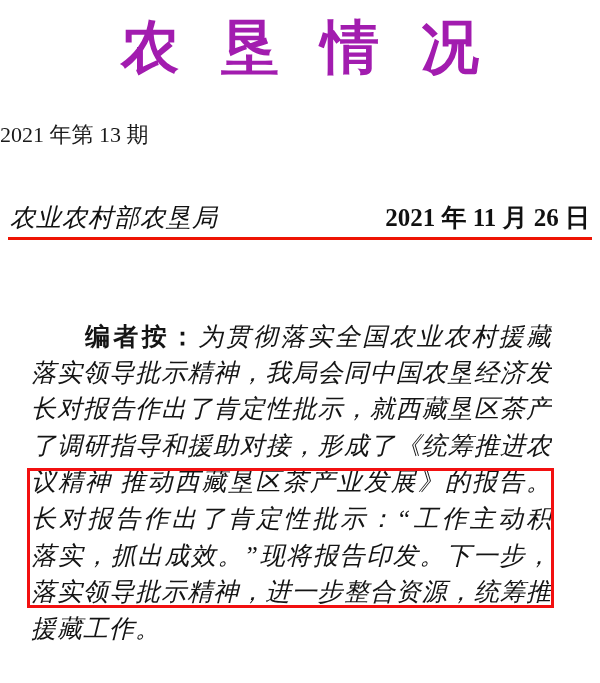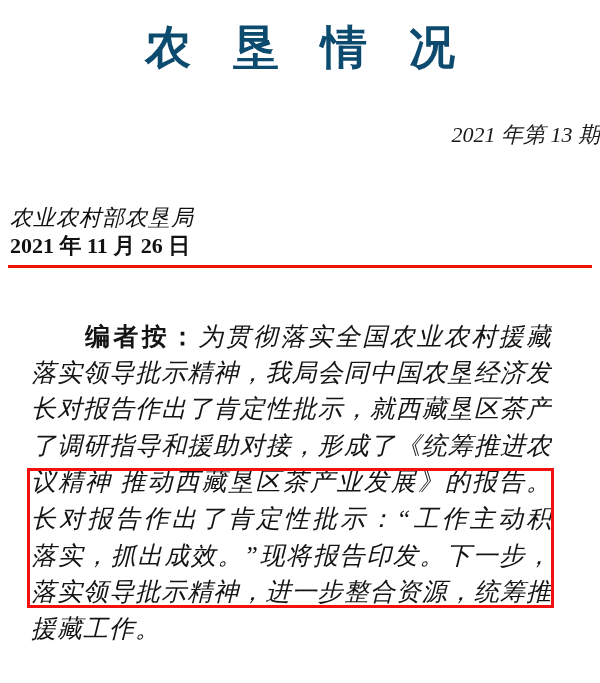--- a/index.html
+++ b/index.html
@@ -19,44 +19,42 @@
   
   .masthead {
     padding-top: 8px;
     text-align: center;
     line-height: 80px;
     height: 80px;
   }
   .masthead .title-text {
     font-family: "Liberation Serif", serif;
     font-weight: bold;
-    font-size: 46px;
-    color: #0c4a6e;
+    font-size: 58px;
+    color: #a21caf;
     letter-spacing: 42px;
     margin-right: -42px; 
     white-space: nowrap;
   }
   
   .issue-line {
     margin-top: 32px;
-    text-align: right;
+    text-align: left;
     font-size: 22px;
     line-height: 30px;
     color: #1a1a1a;
-    font-style: italic;
   }
   
   .header-row {
     display: flex;
     justify-content: space-between;
     align-items: baseline;
     margin: 54px 10px 0 10px;
-    font-size: 22px;
+    font-size: 25px;
     line-height: 28px;
-    flex-direction: column;
   }
   .issuer {
     font-style: italic;
     font-family: "Liberation Serif", serif;
     letter-spacing: 1px;
   }
   .issue-date {
     font-family: "Liberation Serif", serif;
     font-weight: bold;
   }

